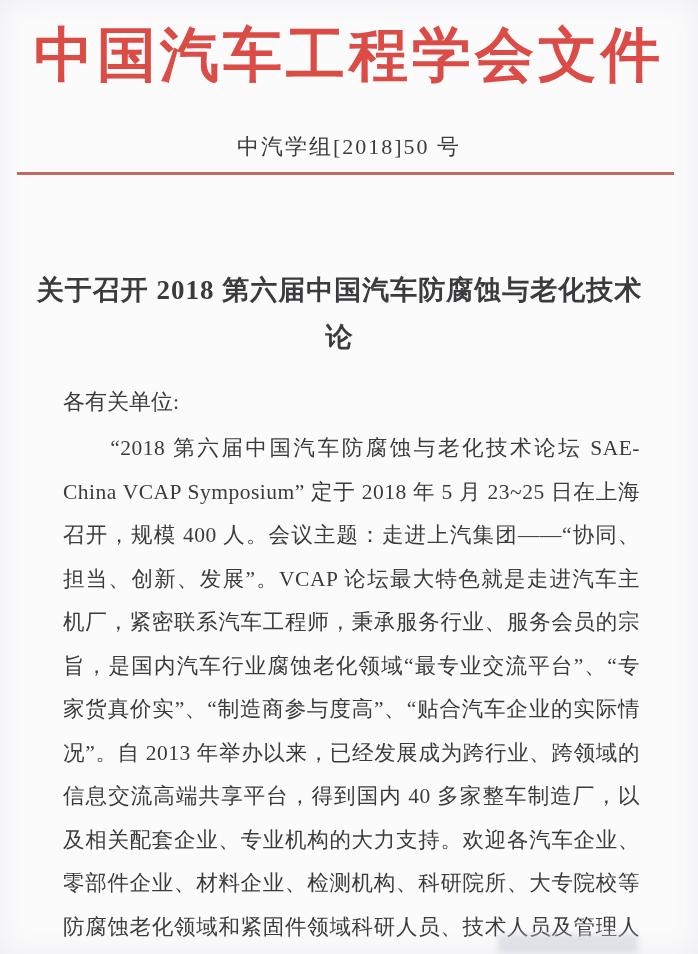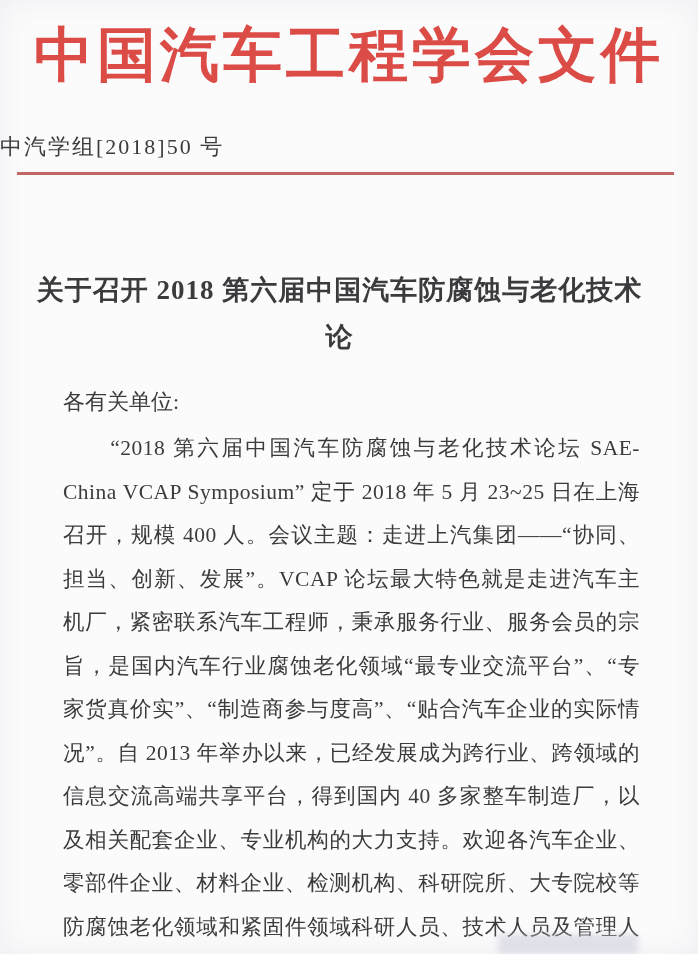--- a/index.html
+++ b/index.html
@@ -24,21 +24,21 @@
     text-align: center;
     font-size: 59px;
     line-height: 74px;
     font-weight: 700;
     letter-spacing: 4px;
     color: var(--header-red, #dc4c47);
     white-space: nowrap;
   }
   .doc-number {
     margin-top: 42px;
-    text-align: left;
+    text-align: center;
     font-size: 22px;
     line-height: 26px;
     letter-spacing: 2px;
   }
   .red-rule {
     height: 3px;
     margin: 12px 24px 0 17px;
     background: var(--rule-red, #c16864);
   }
   .notice-title {

